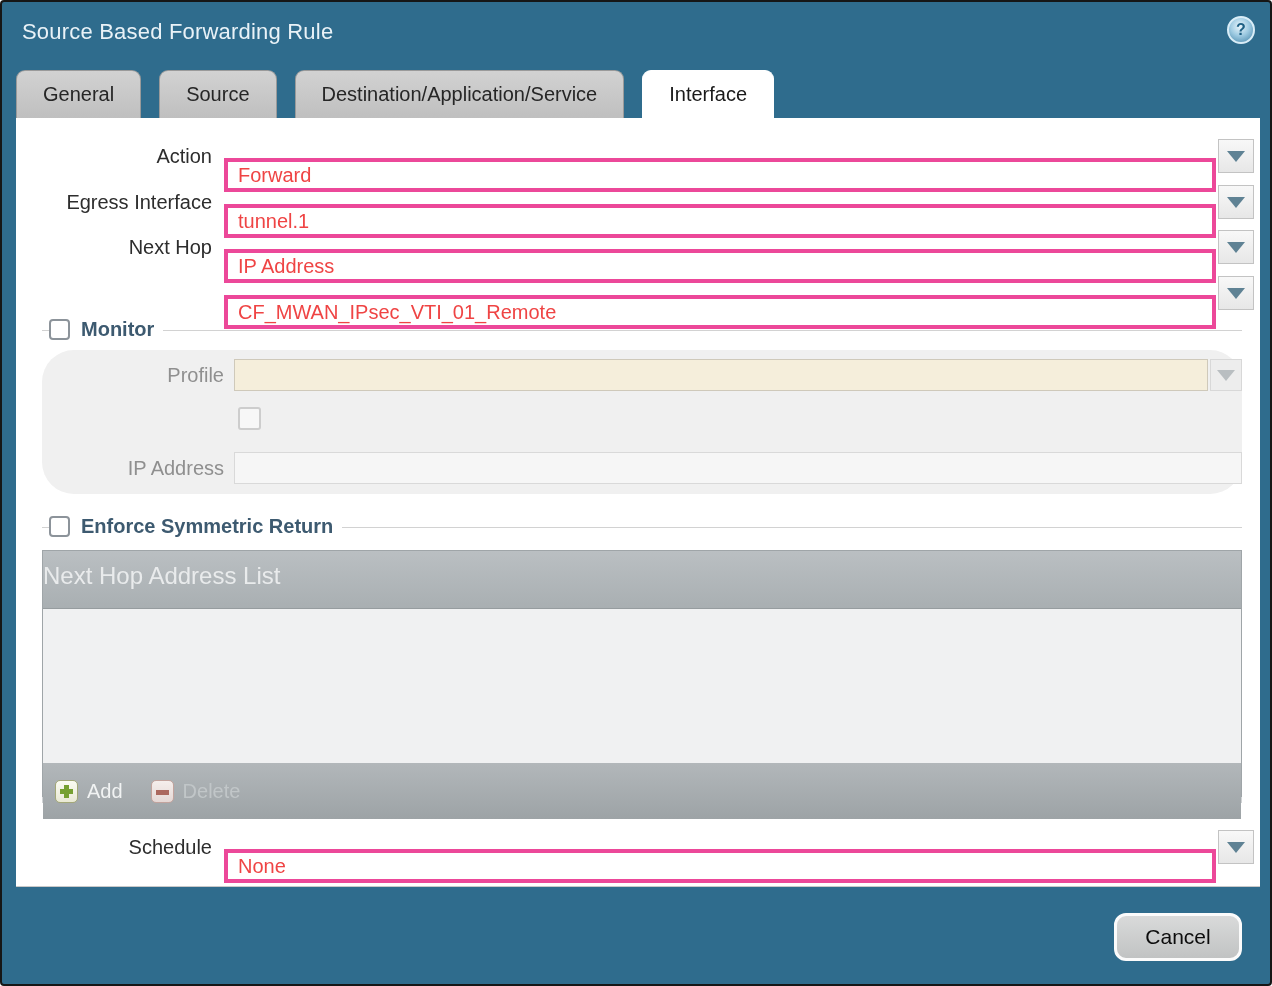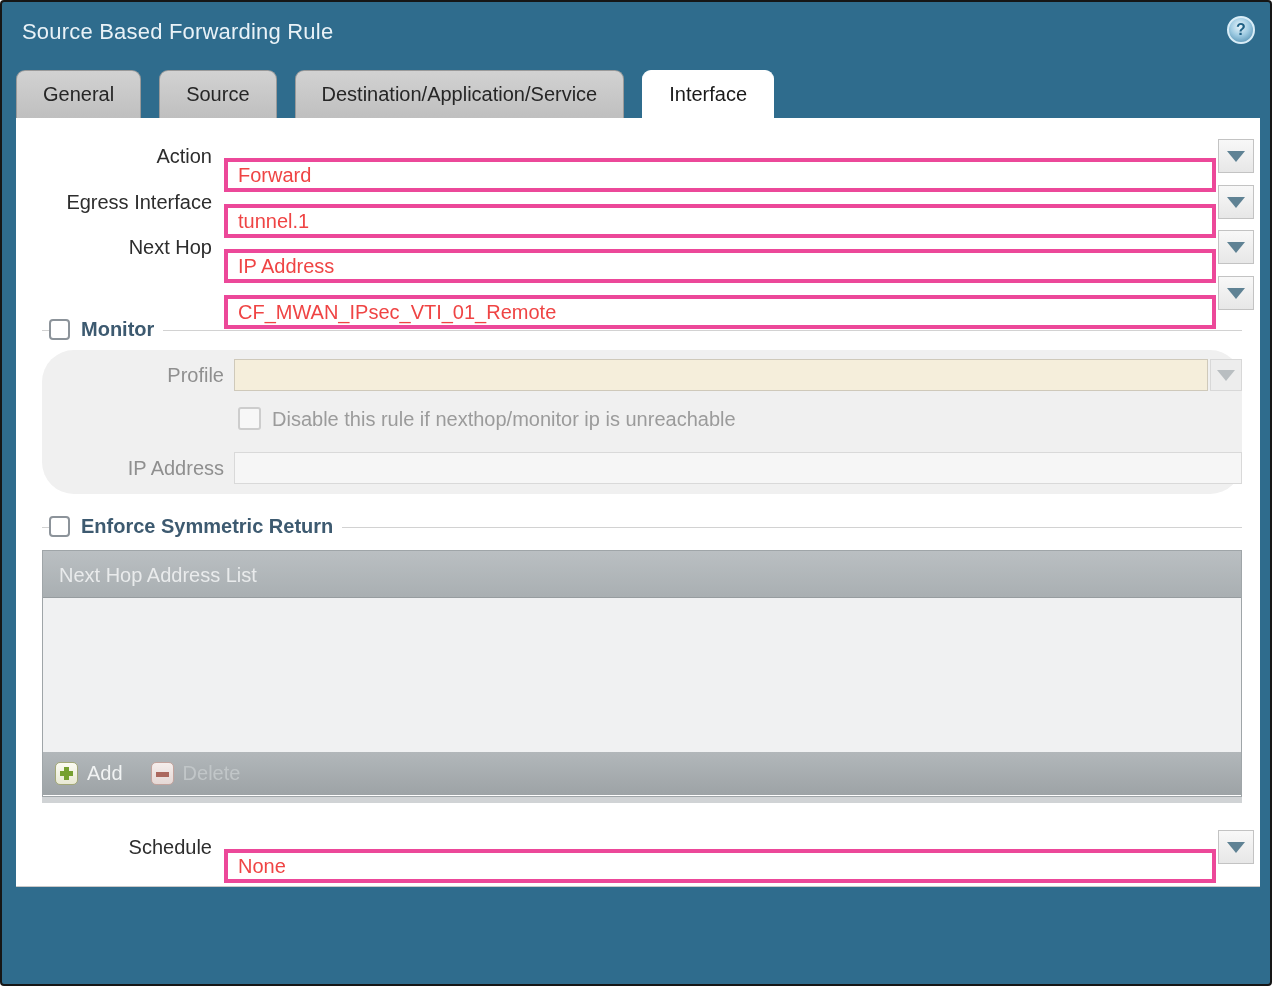--- a/index.html
+++ b/index.html
@@ -56,24 +56,24 @@
   .profile-btn { position:absolute; left:1168px; top:9px; width:32px; height:32px; }
   .dis-cb { position:absolute; left:196px; top:57px; width:23px; height:23px; background:#f7f7f7;
             border:2px solid #cdcdcd; border-radius:3px; }
   .dis-cb-label { position:absolute; left:230px; top:58px; font-size:20px; color:#9b9b9b; }
   .ip-input { position:absolute; left:192px; top:102px; width:1008px; height:32px; background:#f6f6f6;
               border:1px solid #d9d9d9; font-size:20px; padding:0 10px; color:#6b6b6b; outline:none; }
 
   
   .nh-table { position:absolute; left:26px; top:432px; width:1200px; height:247px;
               border:1px solid #9fa5a8; box-shadow:0 6px 0 rgba(170,175,178,.55); }
-  .nh-head { height:47px; background:linear-gradient(#babfc2,#a9afb2); border-bottom:1px solid #969c9f;
-             color:#e9ebec; font-size:20px; line-height:49px; padding-left:16px; }
+  .nh-head { height:58px; background:linear-gradient(#babfc2,#a9afb2); border-bottom:1px solid #969c9f;
+             color:#e9ebec; font-size:24px; line-height:49px; padding-left:0; }
   .nh-body { height:154px; background:#f0f1f2; }
-  .nh-foot { height:43px; background:linear-gradient(#b2b7ba,#9da3a6); display:flex; align-items:center;
+  .nh-foot { height:56px; background:linear-gradient(#b2b7ba,#9da3a6); display:flex; align-items:center;
              padding-left:12px; gap:28px; }
   .tool-btn { display:flex; align-items:center; gap:9px; cursor:pointer; }
   .tool-btn.disabled { cursor:default; }
   .icon-plus { width:23px; height:23px; border-radius:5px; background:linear-gradient(#fbfbf2,#e9e9d4);
                border:1px solid #a3a878; position:relative; }
   .icon-plus::before { content:""; position:absolute; left:4px; top:8px; width:13px; height:5px; background:#76a030; }
   .icon-plus::after  { content:""; position:absolute; left:8px; top:4px; width:5px; height:13px; background:#76a030; }
   .icon-minus { width:23px; height:23px; border-radius:5px; background:linear-gradient(#f5eeec,#e5d8d5);
                 border:1px solid #c2a39d; position:relative; }
   .icon-minus::before { content:""; position:absolute; left:4px; top:9px; width:13px; height:5px; background:#ab685e; }
@@ -139,21 +139,20 @@
       <div class="cb"></div>
       <div class="cap">Monitor</div>
     </div>
     <div class="monitor-panel">
       <div class="m-label" style="top:9px;">Profile</div>
       <input class="profile-input" readonly="" disabled="" value="" style="">
       <div class="combo-btn disabled profile-btn">
         <span class="arr"></span>
       </div>
       <div class="dis-cb"></div>
-      <div class="dis-cb-label">Disable this rule if nexthop/monitor ip is unreachable</div>
       <div class="m-label" style="top:102px;">IP Address</div>
       <input class="ip-input" readonly="" disabled="" value="" style="">
     </div>
 
     <div class="fs-line" style="top:409px;"></div>
     <div class="legend" style="top:397px;">
       <div class="cb"></div>
       <div class="cap">Enforce Symmetric Return</div>
     </div>
 
@@ -175,14 +174,15 @@
     <div class="row" style="top:712px;">
       <div class="flabel">Schedule</div>
       <input class="combo-input" readonly="" value="None" style="">
       <div class="combo-btn">
         <span class="arr"></span>
       </div>
     </div>
 
   </div>
 
+  <button class="btn btn-cancel">Cancel</button>
 
 </div>
 
 </body></html>

